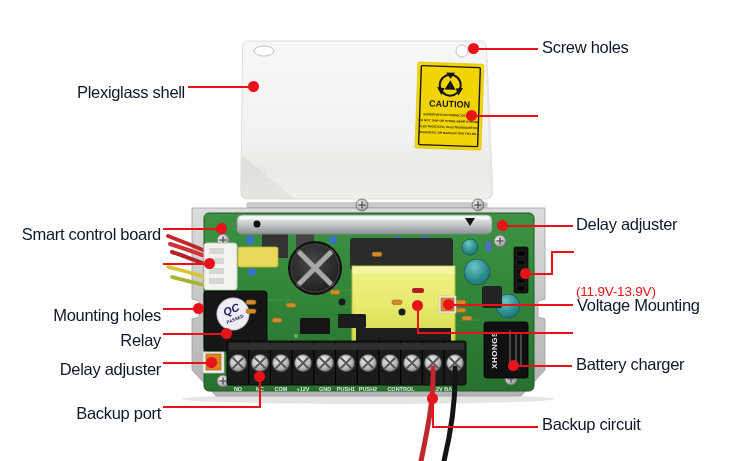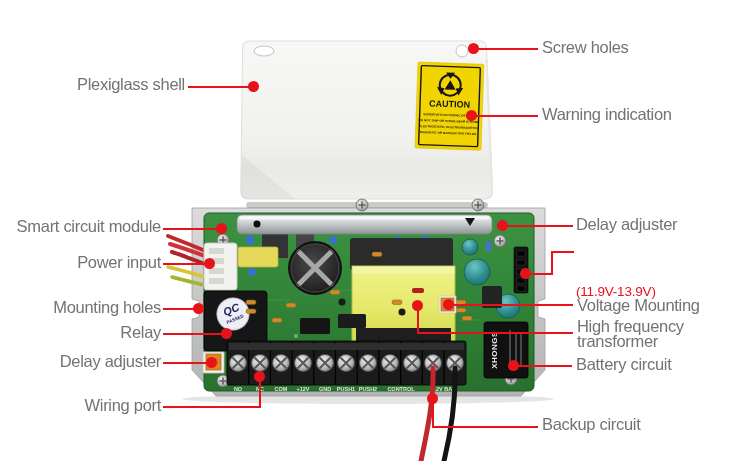--- a/index.html
+++ b/index.html
@@ -1,20 +1,20 @@
 <!DOCTYPE html>
 <html><head>
 <meta charset="utf-8">
 <style>
   html,body{margin:0;padding:0;background:#fff;}
   #stage{position:relative;width:750px;height:461px;background:#ffffff;overflow:hidden;
          font-family:"Liberation Sans",sans-serif;}
-  .lbl{position:absolute;font-size:16.5px;line-height:15px;color:#737373;letter-spacing:-0.3px;white-space:nowrap;}
+  .lbl{position:absolute;font-size:16.5px;line-height:15px;color:#0f172a;letter-spacing:-0.3px;white-space:nowrap;}
   .lbl.wrap{white-space:normal;}
-  .lbl.ra{text-align:right;}
+  .lbl.ra{text-align:right;margin-top:8px;}
   .sub{position:absolute;font-size:13.5px;line-height:13px;color:#e8121b;letter-spacing:-0.2px;white-space:nowrap;}
   .sub.ra{text-align:right;}
   .cl{position:absolute;background:#e8121b;}
   .dot{position:absolute;width:11px;height:11px;border-radius:50%;background:#e8121b;}
   svg text{font-family:"Liberation Sans",sans-serif;}
 </style>
 </head>
 <body>
 
 <div id="stage">
@@ -321,41 +321,38 @@
 
   <div class="cl" style="left:514px;top:365px;width:58px;height:2px"></div>
   <div class="dot" style="left:508px;top:360px"></div>
 
   <div class="cl" style="left:433px;top:426px;width:105px;height:2px"></div>
   <div class="cl" style="left:432px;top:399px;width:2px;height:29px"></div>
   <div class="dot" style="left:427px;top:393px"></div>
 
   <div class="lbl ra" style="left:40px;top:77px;width:145px">Plexiglass shell</div>
 
-  <div class="lbl ra" style="left:5px;top:219px;width:156px">Smart circuit module</div>
-
-  <div class="lbl ra" style="left:5px;top:255px;width:156px">Power input</div>
+  <div class="lbl ra" style="left:5px;top:219px;width:156px">Smart control board</div>
+
 
   <div class="lbl ra" style="left:5px;top:300px;width:156px">Mounting holes</div>
 
   <div class="lbl ra" style="left:5px;top:325px;width:156px">Relay</div>
 
   <div class="lbl ra" style="left:5px;top:354px;width:156px">Delay adjuster</div>
 
-  <div class="lbl ra" style="left:5px;top:398px;width:156px">Wiring port</div>
+  <div class="lbl ra" style="left:5px;top:398px;width:156px">Backup port</div>
 
   <div class="lbl" style="left:542px;top:40px">Screw holes</div>
 
-  <div class="lbl" style="left:542px;top:107px">Warning indication</div>
 
   <div class="lbl" style="left:576px;top:217px">Delay adjuster</div>
 
 
   <div class="sub" style="left:576px;top:285px">(11.9V-13.9V)</div>
   <div class="lbl" style="left:577px;top:298px">Voltage Mounting</div>
 
-  <div class="lbl wrap" style="left:577px;top:319px;width:118px">High frequency transformer</div>
-
-  <div class="lbl" style="left:576px;top:357px">Battery circuit</div>
+
+  <div class="lbl" style="left:576px;top:357px">Battery charger</div>
 
   <div class="lbl" style="left:542px;top:417px">Backup circuit</div>
 
 </div>
 
 </body></html>

